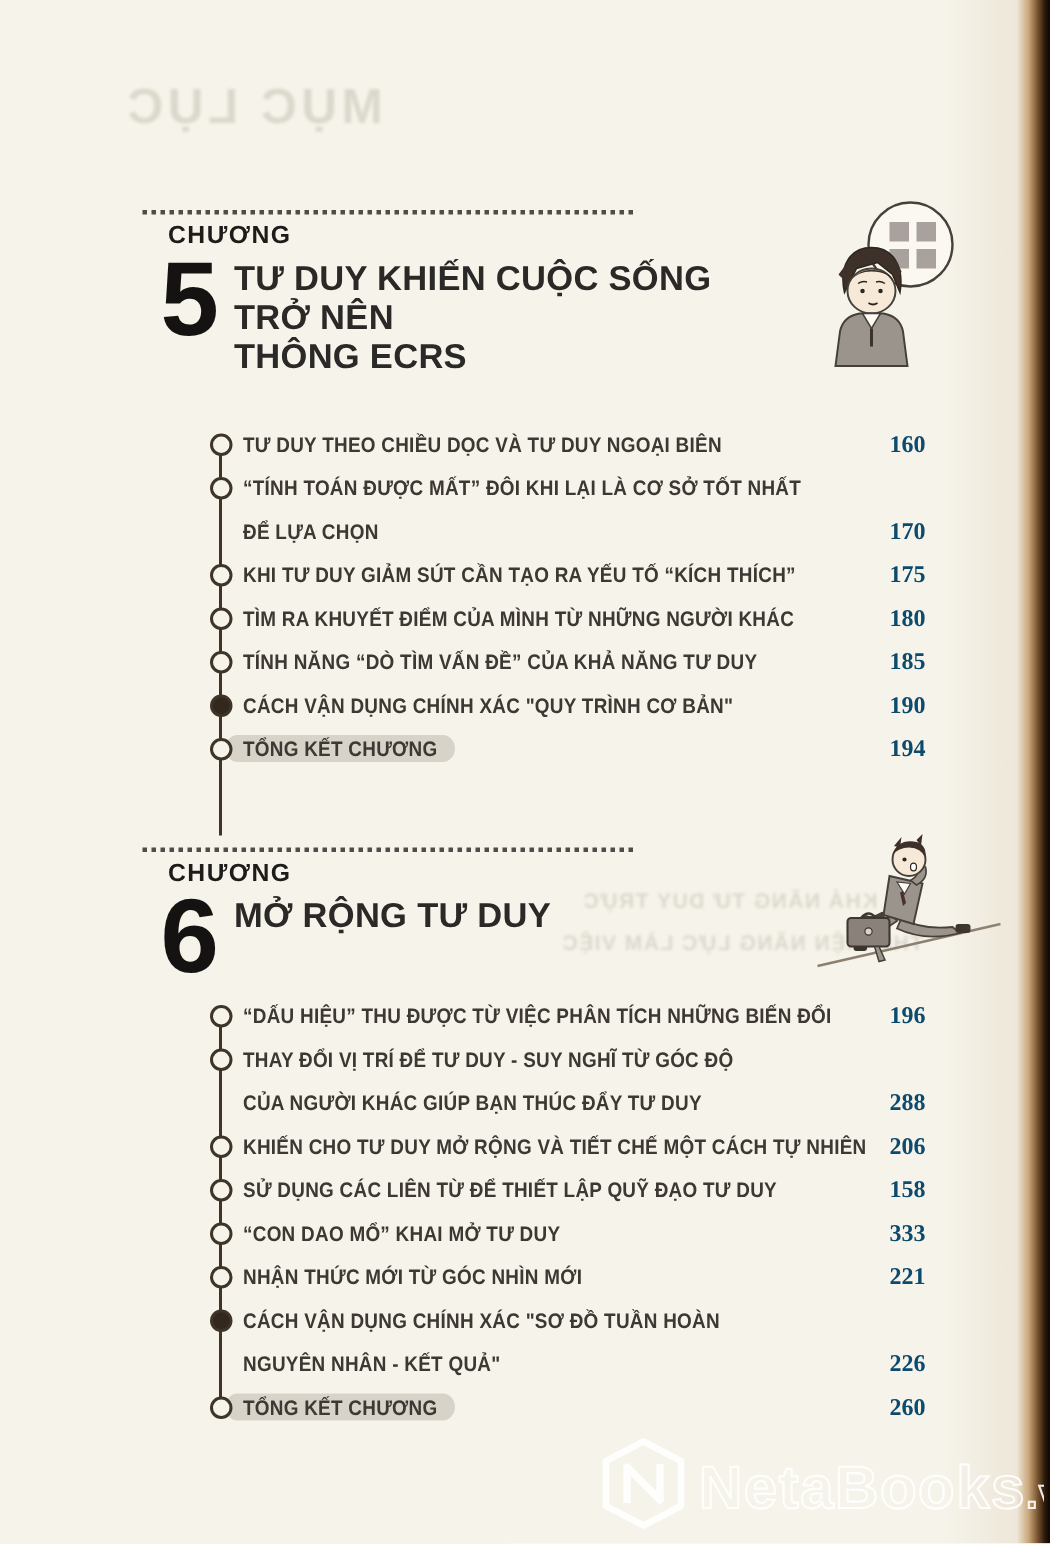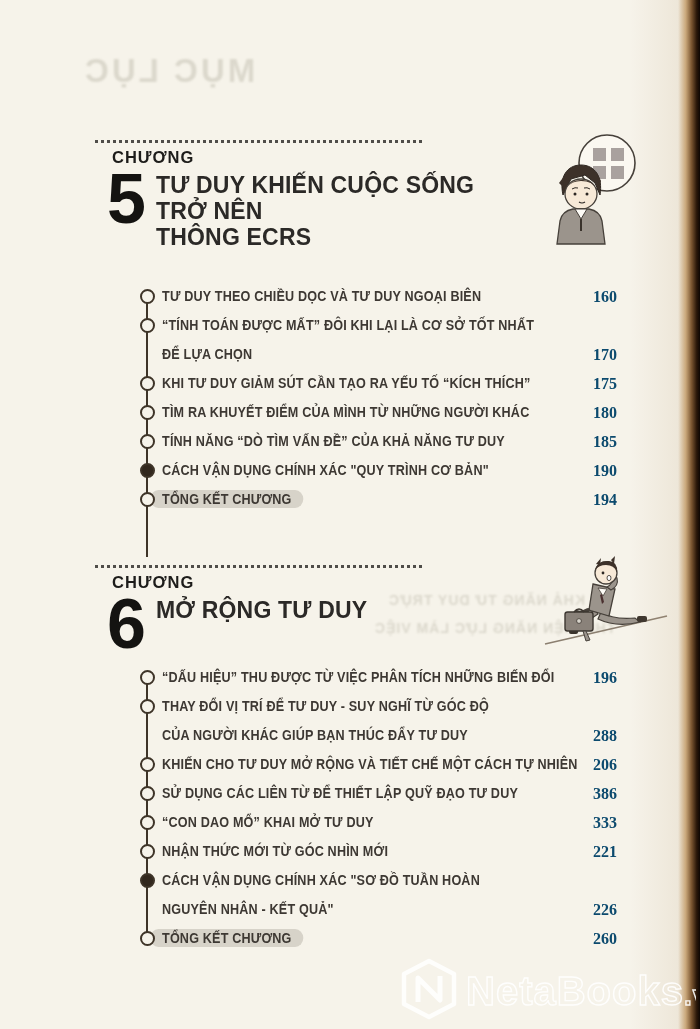--- a/index.html
+++ b/index.html
@@ -208,21 +208,21 @@
         <div class="toc-lines">
           <div class="toc-line">KHIẾN CHO TƯ DUY MỞ RỘNG VÀ TIẾT CHẾ MỘT CÁCH TỰ NHIÊN</div>
         </div>
         <div class="toc-page">206</div>
       </div>
       <div class="toc-entry">
         <div class="toc-bullet"></div>
         <div class="toc-lines">
           <div class="toc-line">SỬ DỤNG CÁC LIÊN TỪ ĐỂ THIẾT LẬP QUỸ ĐẠO TƯ DUY</div>
         </div>
-        <div class="toc-page">386</div>
+        <div class="toc-page">158</div>
       </div>
       <div class="toc-entry">
         <div class="toc-bullet"></div>
         <div class="toc-lines">
           <div class="toc-line">“CON DAO MỔ” KHAI MỞ TƯ DUY</div>
         </div>
         <div class="toc-page">333</div>
       </div>
       <div class="toc-entry">
         <div class="toc-bullet"></div>

